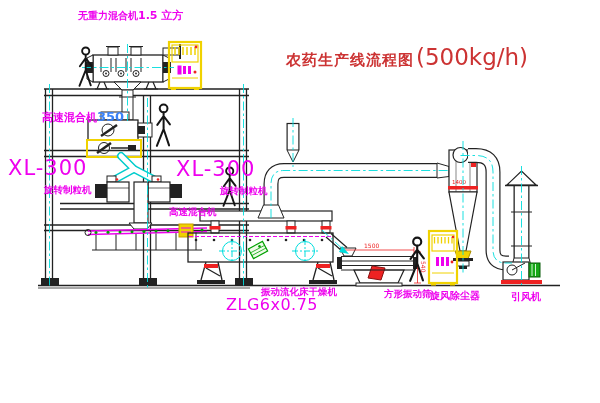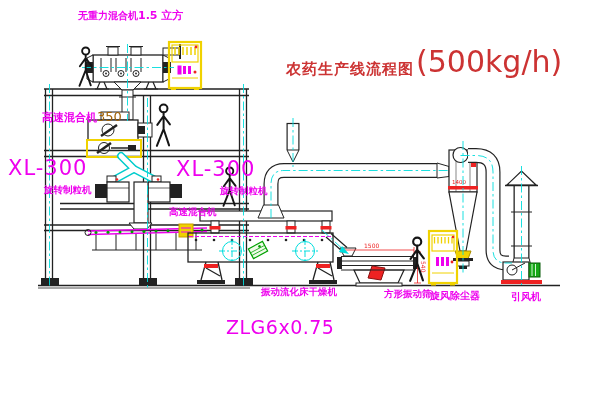--- a/index.html
+++ b/index.html
@@ -8,27 +8,27 @@
   }
   html,body{margin:0;padding:0;background:#ffffff;}
   #stage{position:relative;width:600px;height:403px;background:#fff;overflow:hidden;
          font-family:"DejaVu Sans","Liberation Sans",sans-serif;}
   #art{position:absolute;left:0;top:0;}
   .lbl{position:absolute;color:var(--magenta);white-space:nowrap;line-height:1;}
   .b{font-weight:bold;}
   .s9{font-size:9.5px;margin-left:39px;}
   .s10{font-size:10px;}
   .s11{font-size:11px;}
-  .model{font-size:19px;font-weight:normal;letter-spacing:0.5px;margin-top:21px;}
+  .model{font-size:16px;font-weight:normal;letter-spacing:0.5px;}
   .xl{font-size:21px;font-weight:normal;letter-spacing:1px;}
   .big{font-size:11px;font-weight:bold;}
-  .num{font-size:13px;font-weight:normal;color:#a16207;text-align:center;}
+  .num{font-size:13px;font-weight:bold;color:#3b82f6;text-align:center;}
   #title{position:absolute;left:286px;top:44px;color:var(--titlered);display:flex;align-items:flex-end;gap:2px;}
   #title .main{font-size:15px;font-weight:bold;letter-spacing:1px;}
-  #title .cap{font-size:30px;font-weight:normal;letter-spacing:0px;}
+  #title .cap{font-size:23px;font-weight:normal;letter-spacing:0px;}
   
   .ln{stroke:var(--ink);fill:none;}
   .wf{fill:#fff;stroke:var(--ink);}
   .blk{fill:var(--ink);stroke:none;}
   .pO{fill:none;stroke:var(--ink);stroke-width:15;}
   .pI{fill:none;stroke:#fff;stroke-width:12.6;}
   .cl{fill:none;stroke:var(--cyan);stroke-width:0.9;stroke-dasharray:9 3 2.5 3;}
   .yl{stroke:var(--yellow);fill:none;}
   .mgl{stroke:var(--magenta);}
   .red{fill:var(--dimred);}

